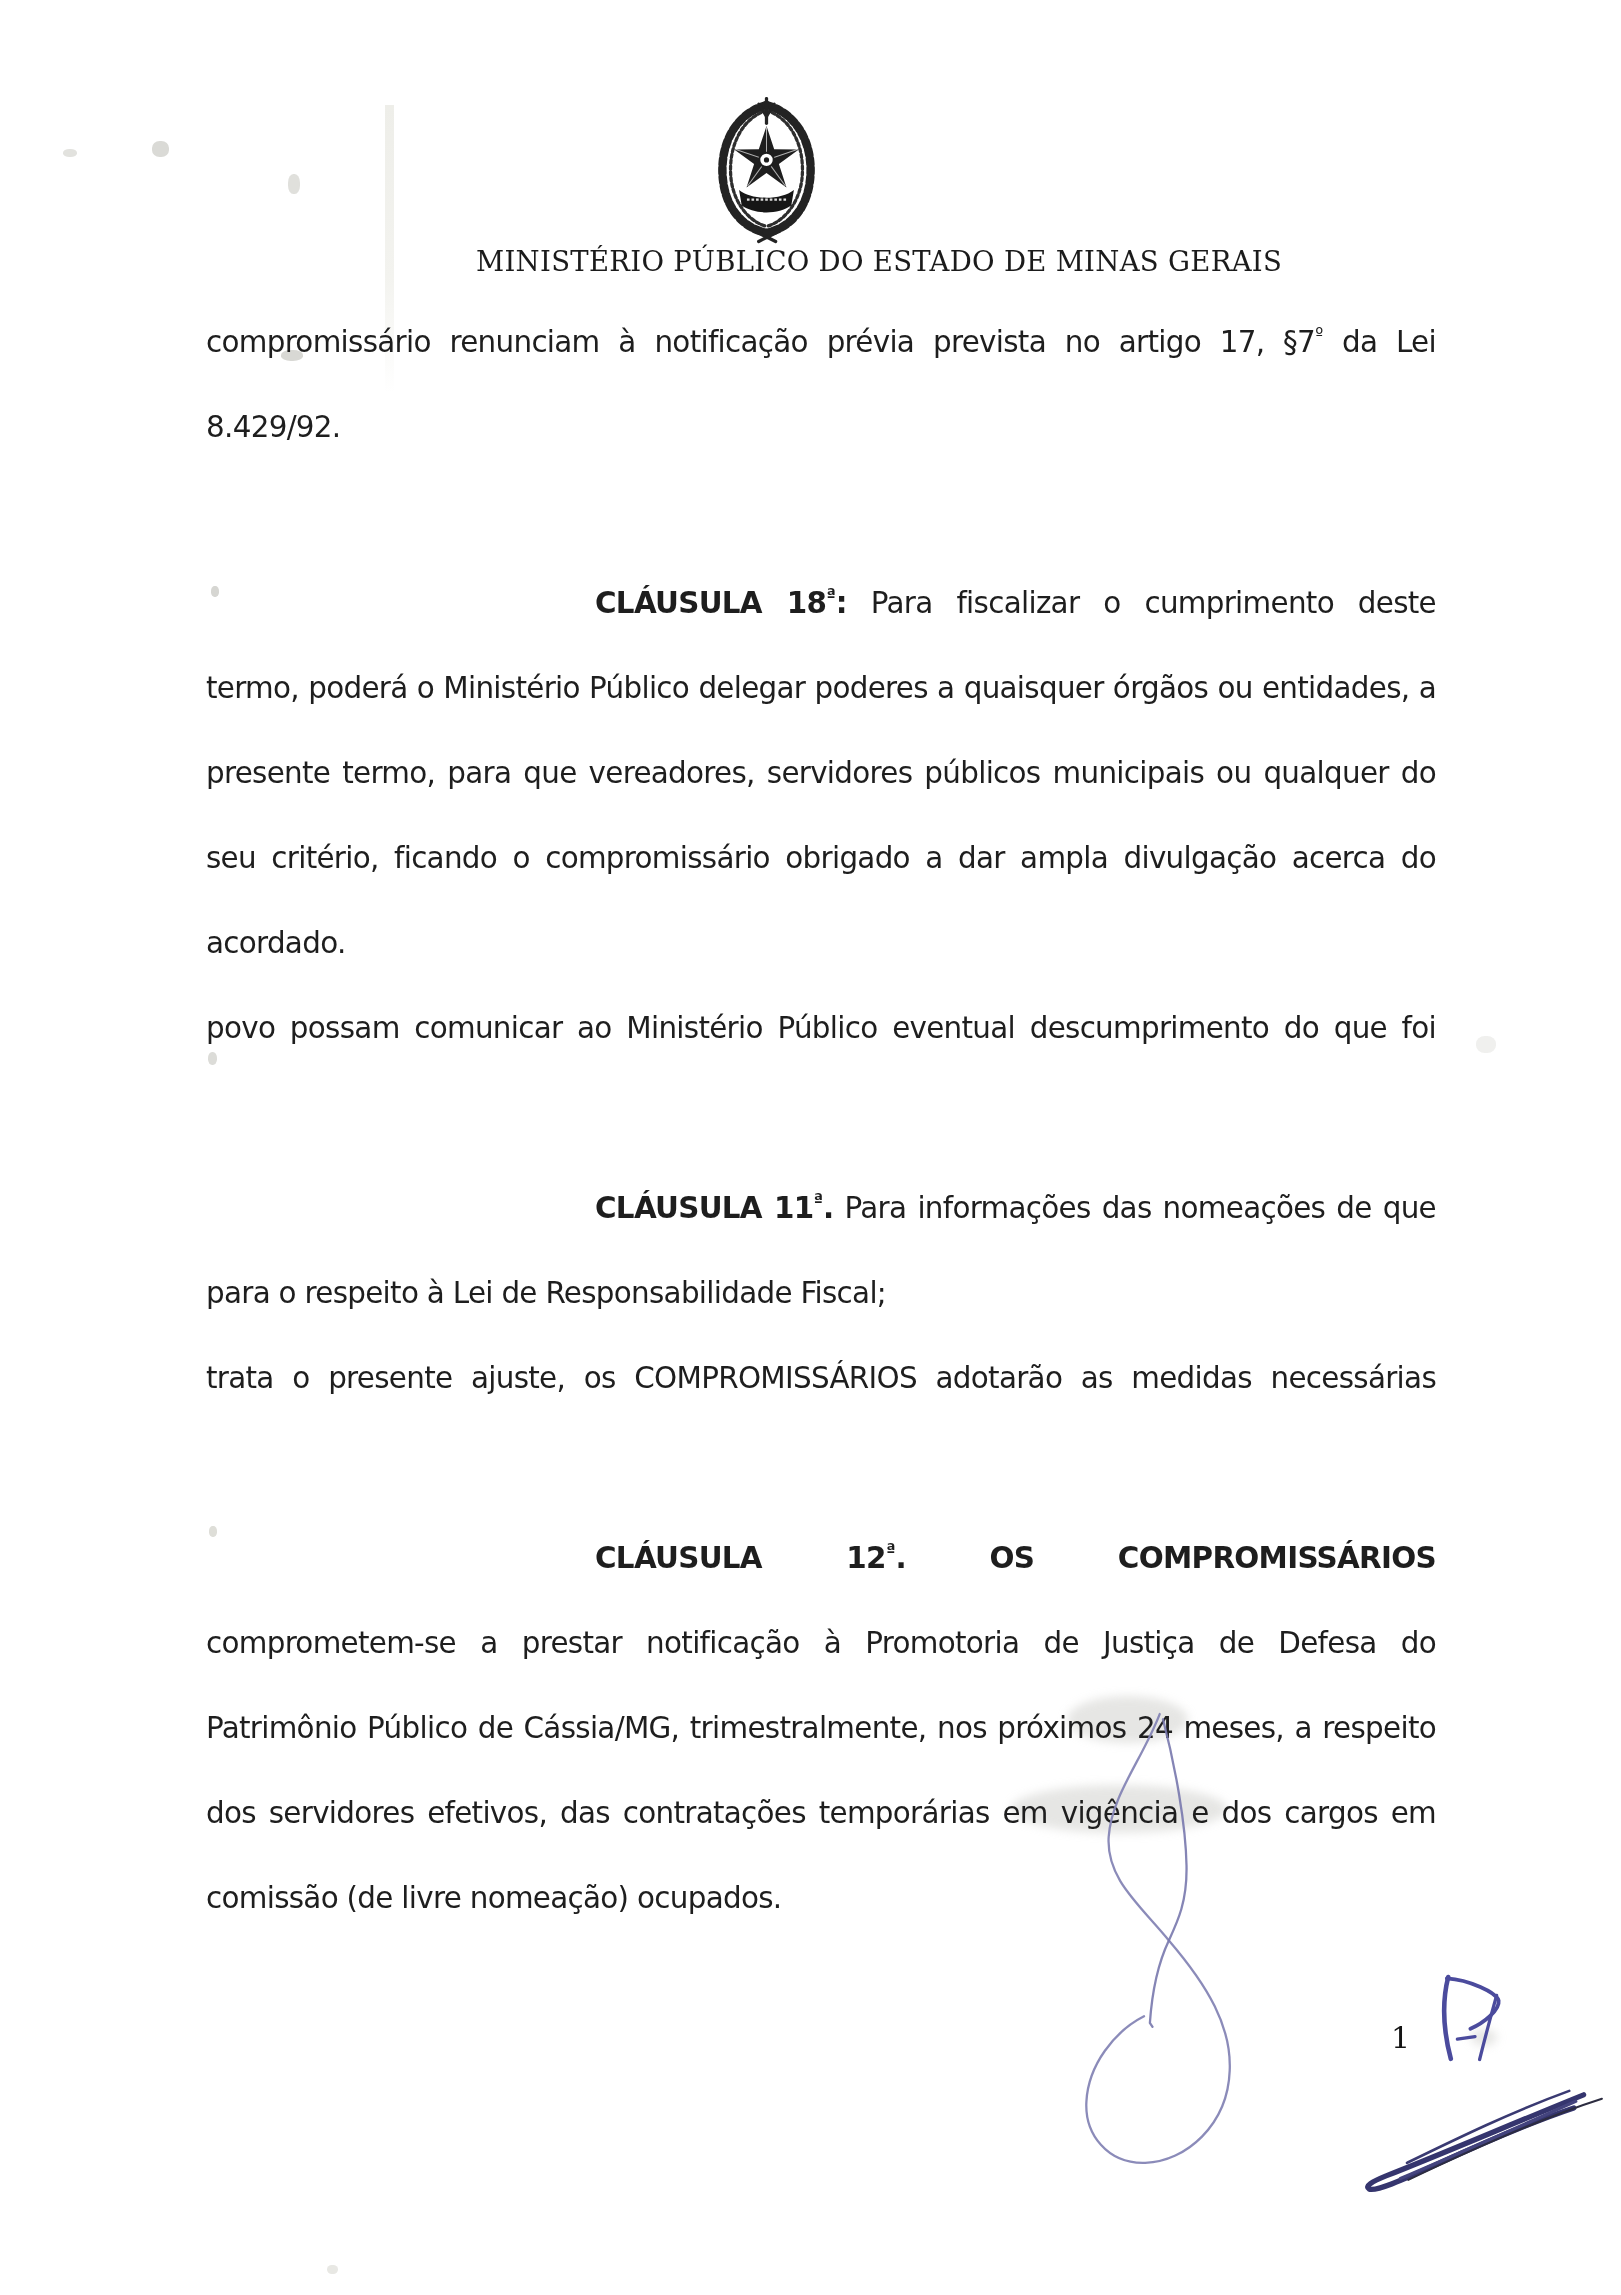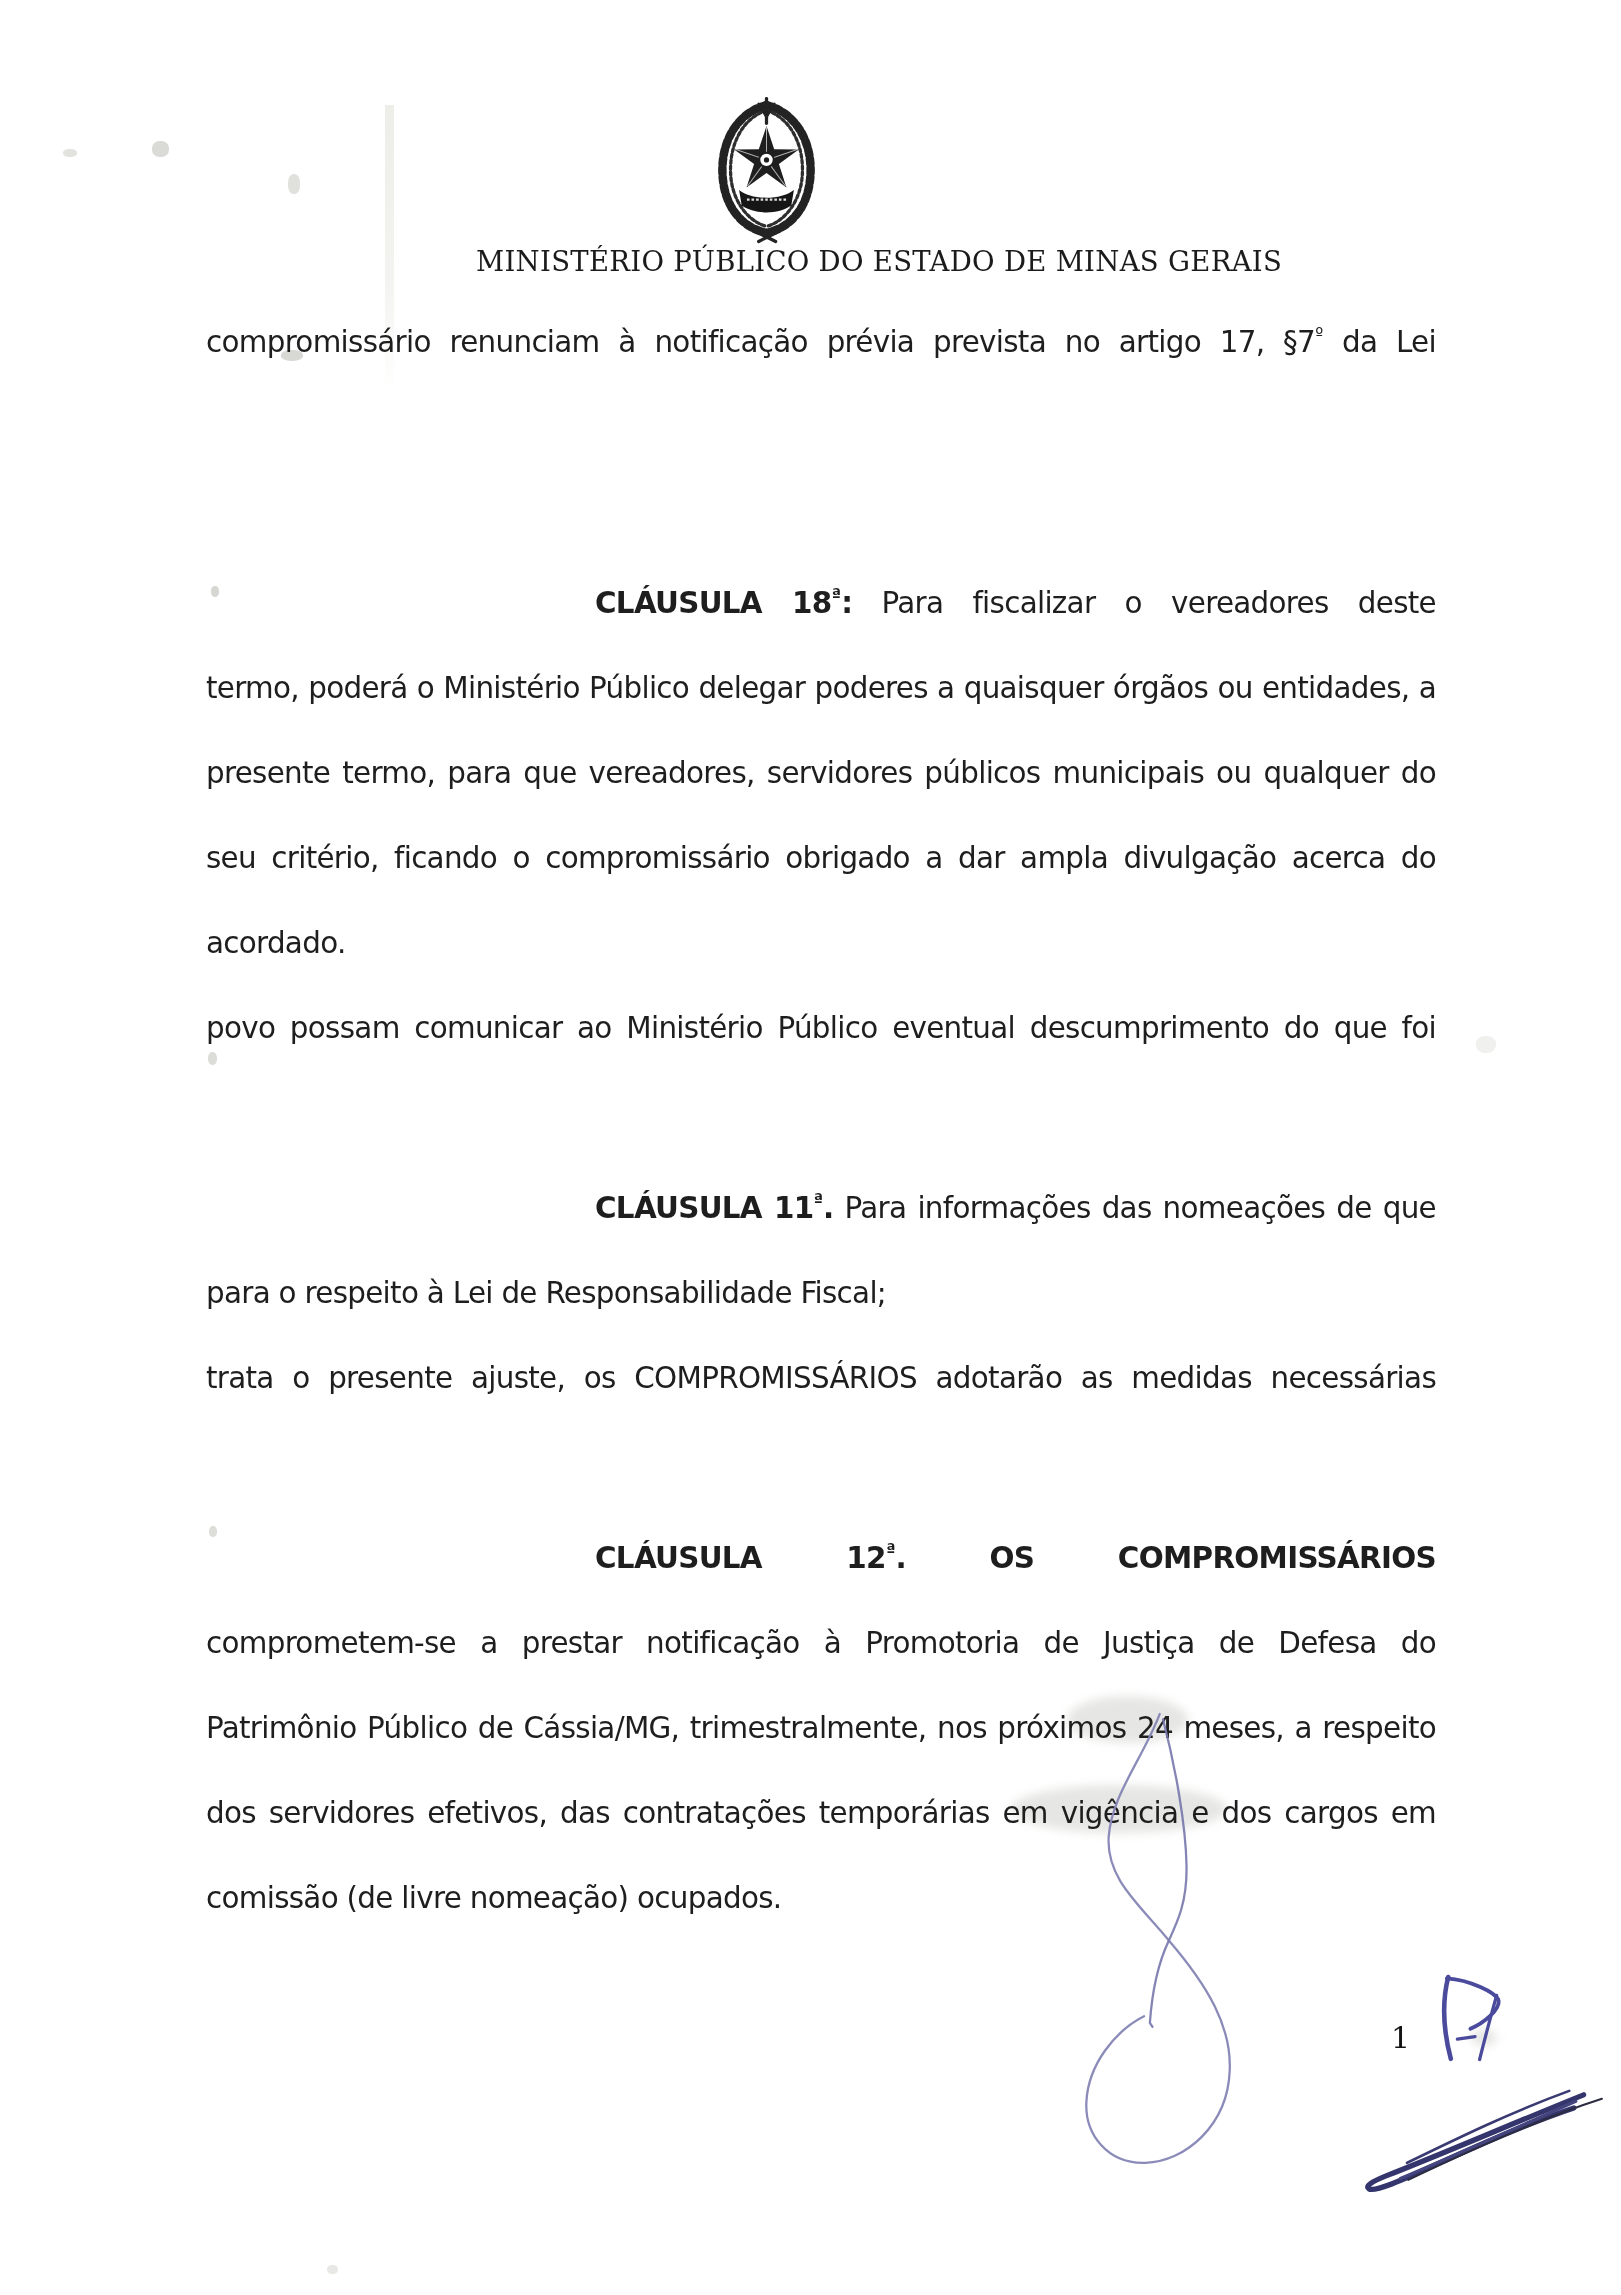--- a/index.html
+++ b/index.html
@@ -86,24 +86,25 @@
     <circle cx="82" cy="96" r="11" fill="#ffffff" stroke="#1e1e1e" stroke-width="3"></circle>
     <circle cx="82" cy="96" r="4" fill="#1e1e1e"></circle>
     <path fill="#161616" d="M40,142 C60,158 104,158 124,142 L120,166 C100,180 64,180 44,166 Z"></path>
     <path d="M52,157 L112,157" stroke="#ffffff" stroke-width="3.5" stroke-dasharray="4 3" opacity="0.85" fill="none"></path>
   </svg>
 
   <div class="doc-title">MINISTÉRIO PÚBLICO DO ESTADO DE MINAS GERAIS</div>
 
   <div class="para" style="top:292px;">
     <div class="ln j"><span>compromissário renunciam à notificação prévia prevista no artigo 17, §7</span><sup class="o">º</sup> <span>da Lei</span></div>
+    <div class="ln"><span>8.429/92.</span></div>
   </div>
 
   <div class="para" style="top:553px;">
-    <div class="ln j ind"><span class="b">CLÁUSULA 18</span><sup class="o b">ª</sup><span class="b">:</span> <span>Para fiscalizar o vereadores deste</span></div>
+    <div class="ln j ind"><span class="b">CLÁUSULA 18</span><sup class="o b">ª</sup><span class="b">:</span> <span>Para fiscalizar o cumprimento deste</span></div>
     <div class="ln j"><span>termo, poderá o Ministério Público delegar poderes a quaisquer órgãos ou entidades, a</span></div>
     <div class="ln j"><span>presente termo, para que vereadores, servidores públicos municipais ou qualquer do</span></div>
     <div class="ln j"><span>seu critério, ficando o compromissário obrigado a dar ampla divulgação acerca do</span></div>
     <div class="ln"><span>acordado.</span></div>
     <div class="ln j"><span>povo possam comunicar ao Ministério Público eventual descumprimento do que foi</span></div>
   </div>
 
   <div class="para" style="top:1158px;">
     <div class="ln j ind"><span class="b">CLÁUSULA 11</span><sup class="o b">ª</sup><span class="b">.</span> <span>Para informações das nomeações de que</span></div>
     <div class="ln"><span>para o respeito à Lei de Responsabilidade Fiscal;</span></div>

